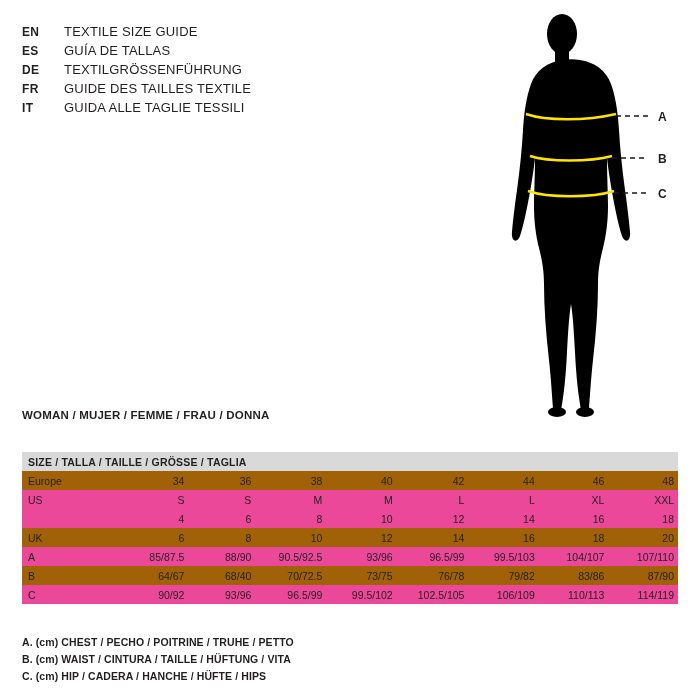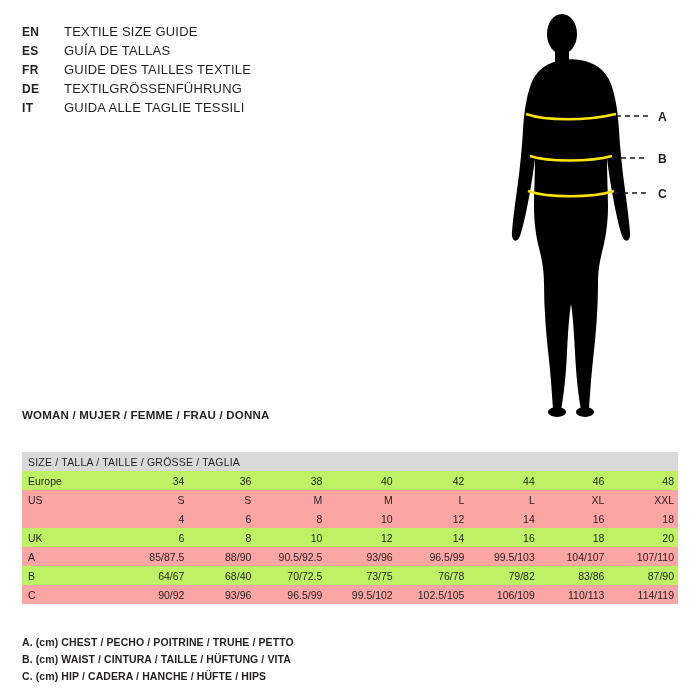--- a/index.html
+++ b/index.html
@@ -89,25 +89,25 @@
     width: 656px;
     font-size: 10.5px;
     color: #231f20;
   }
   table.size-table td {
     height: 19px;
     padding: 0 4px;
     vertical-align: middle;
     white-space: nowrap;
   }
-  .row-grey td { background: #fca5a5; }
-  .row-white td { background: #bef264; }
+  .row-grey td { background: #ec4899; }
+  .row-white td { background: #a16207; }
   .subhead td {
     background: #d9d9d9;
-    font-weight: normal;
+    font-weight: bold;
     font-size: 10.5px;
     letter-spacing: 0.2px;
   }
   .col-label {
     width: 104px;
     padding-left: 6px !important;
     text-align: left;
   }
   .cell { text-align: right; width: 69px; }
 
@@ -134,26 +134,26 @@
   <div class="lang-block">
     <div class="lang-row">
       <div class="lang-code">EN</div>
       <div class="lang-title">TEXTILE SIZE GUIDE</div>
     </div>
     <div class="lang-row">
       <div class="lang-code">ES</div>
       <div class="lang-title">GUÍA DE TALLAS</div>
     </div>
     <div class="lang-row">
+      <div class="lang-code">DE</div>
+      <div class="lang-title">TEXTILGRÖSSENFÜHRUNG</div>
+    </div>
+    <div class="lang-row">
       <div class="lang-code">FR</div>
       <div class="lang-title">GUIDE DES TAILLES TEXTILE</div>
-    </div>
-    <div class="lang-row">
-      <div class="lang-code">DE</div>
-      <div class="lang-title">TEXTILGRÖSSENFÜHRUNG</div>
     </div>
     <div class="lang-row">
       <div class="lang-code">IT</div>
       <div class="lang-title">GUIDA ALLE TAGLIE TESSILI</div>
     </div>
   </div>
 
   <div class="figure-wrap">
     <svg width="225" height="420" viewBox="0 0 225 420" xmlns="http://www.w3.org/2000/svg">
       <g>

